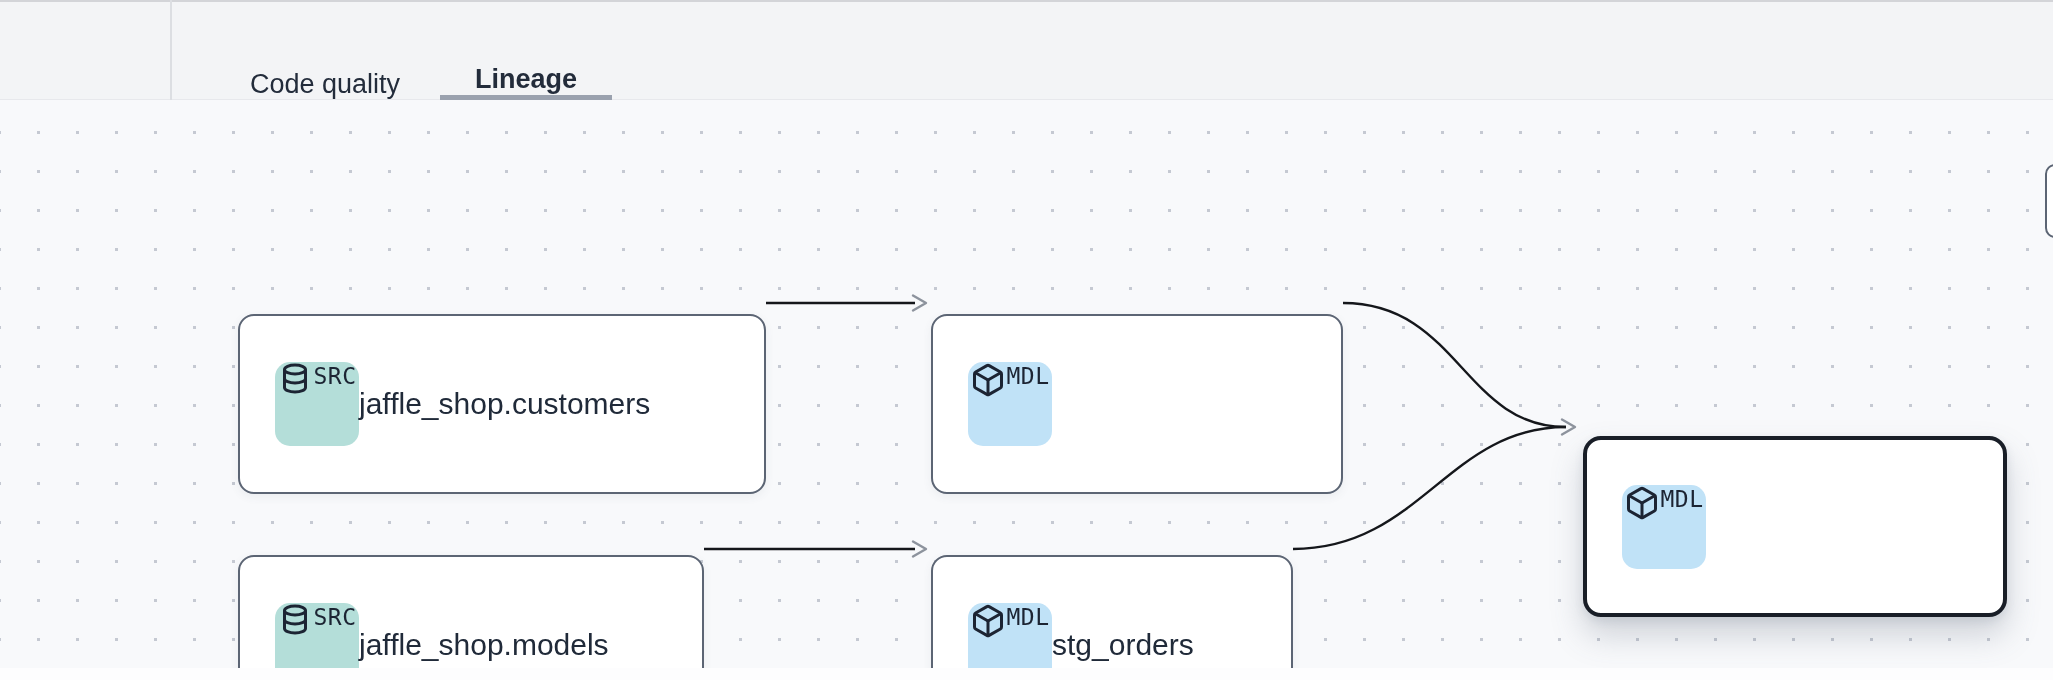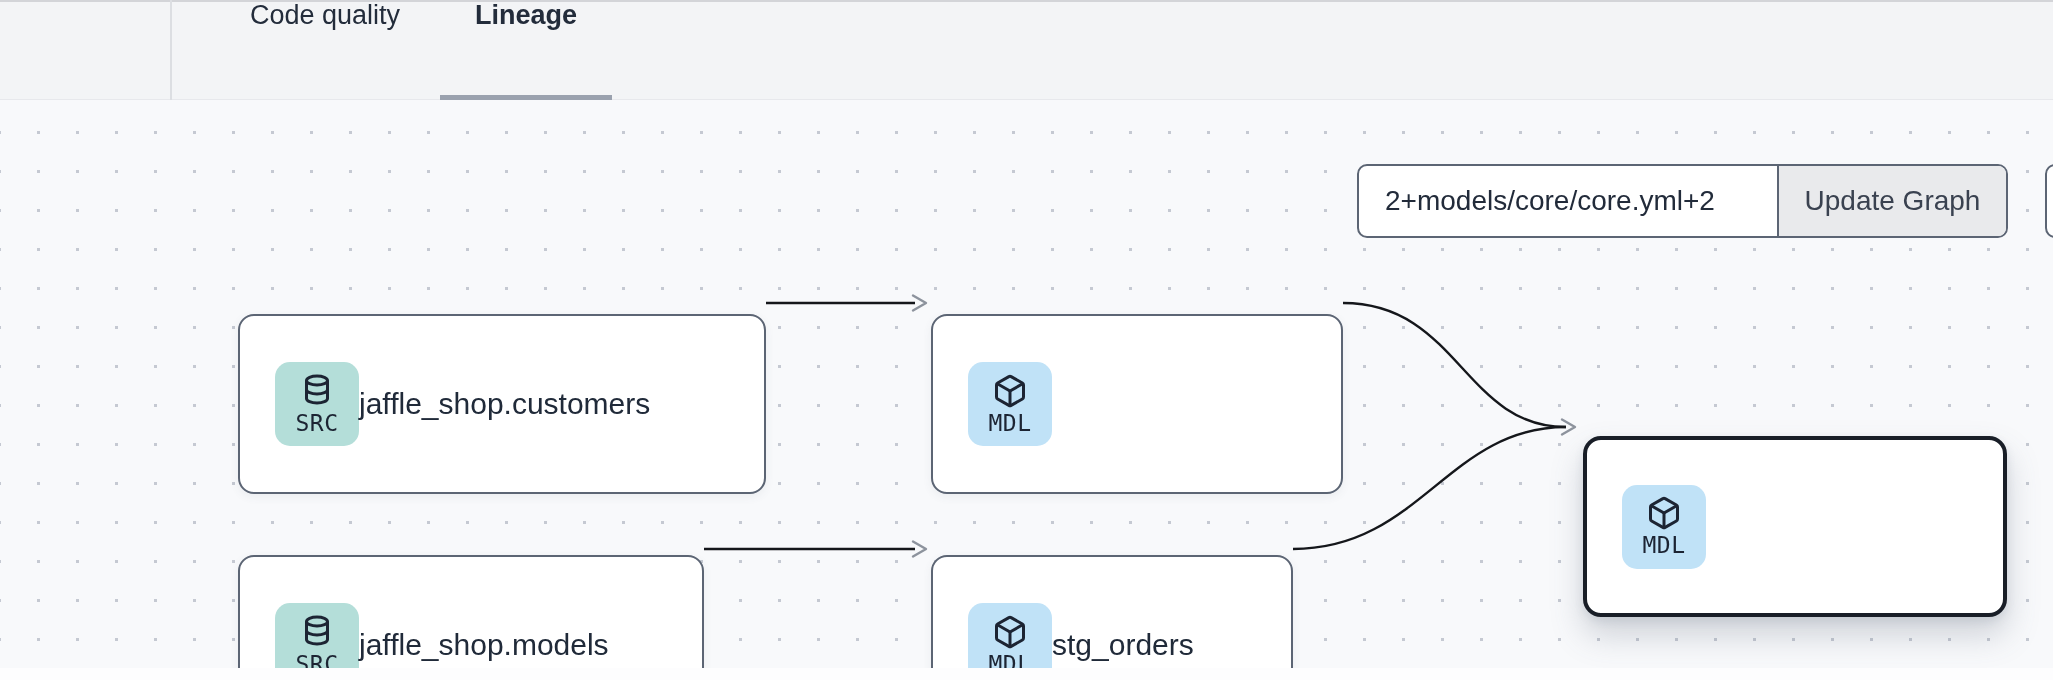--- a/index.html
+++ b/index.html
@@ -18,21 +18,21 @@
     position:absolute; left:30px; top:19px; width:97px; height:64px;
     background:#ffffff; border:2.5px solid #454e5e; border-radius:10px;
     font-size:27px; color:#27303f; cursor:pointer;
     display:flex; align-items:center; justify-content:center;
     font-family:"Liberation Sans", sans-serif;
   }
   .topbar-divider {
     position:absolute; left:170px; top:0; width:2px; height:100px; background:#dcdee2;
   }
   .tab {
-    position:absolute; top:0; height:100px; display:flex; align-items:flex-start; justify-content:center;
+    position:absolute; top:0; height:100px; display:flex; align-items:flex-end; justify-content:center;
     font-size:27px; color:#232c3b; cursor:pointer;
   }
   .tab-code-quality { left:207px; width:236px; }
   .tab-lineage { left:440px; width:172px; }
   .tab.active { border-bottom:5px solid #9aa1ae;font-weight:bold; }
 
   
   .canvas {
     position:absolute; left:0; top:100px; width:2053px; height:580px;
     background-color:#f8f9fb;
@@ -58,21 +58,21 @@
     box-shadow:0 18px 32px rgba(85,95,115,0.25), 0 4px 10px rgba(85,95,115,0.12);
   }
   .node-customers  { left:238px;  top:214px; width:528px; height:180px; }
   .node-stg-customers { left:931px; top:214px; width:412px; height:180px; }
   .node-orders     { left:238px;  top:455px; width:466px; height:180px; }
   .node-stg-orders { left:931px;  top:455px; width:362px; height:180px; }
   .node-fct-orders { left:1583px; top:336px; width:424px; height:181px; }
 
   .badge {
     width:84px; height:84px; border-radius:15px; margin-left:35px; flex:none;
-    display:flex; flex-direction:column; align-items:center; justify-content:center;
+    display:flex; flex-direction:row; align-items:flex-start; justify-content:center;
   }
   .badge-src { background:#b4ded9; }
   .badge-mdl { background:#c0e2f7; }
   .badge svg { width:36px; height:36px; stroke:#1c2433; }
   .badge-label {
     font-family:"DejaVu Sans Mono", monospace; font-size:23px; color:#1c2433;
     margin-top:1px; letter-spacing:0.5px;
   }
   .node-label { font-size:30px; color:#202a39; white-space:nowrap; }
 
@@ -179,21 +179,17 @@
     <div class="badge badge-mdl">
       <svg viewBox="0 0 24 24" fill="none" stroke-width="2" stroke-linejoin="round">
         <path d="M21 16V8a1.5 1.5 0 0 0-.75-1.3l-7.5-4.3a1.5 1.5 0 0 0-1.5 0l-7.5 4.3A1.5 1.5 0 0 0 3 8v8a1.5 1.5 0 0 0 .75 1.3l7.5 4.3a1.5 1.5 0 0 0 1.5 0l7.5-4.3A1.5 1.5 0 0 0 21 16z"></path>
         <polyline points="3.3 7 12 12 20.7 7"></polyline>
         <line x1="12" y1="22" x2="12" y2="12"></line>
       </svg>
       <span class="badge-label">MDL</span>
     </div>
   </div>
 
-  <div class="graph-controls">
-    <input class="selector-input" type="text" value="2+models/core/core.yml+2" style="">
-    <button class="update-graph-btn">Update Graph</button>
-  </div>
 
   <div class="right-sliver"></div>
 
   <div class="bottom-strip"></div>
 </div>
 
 </body></html>

